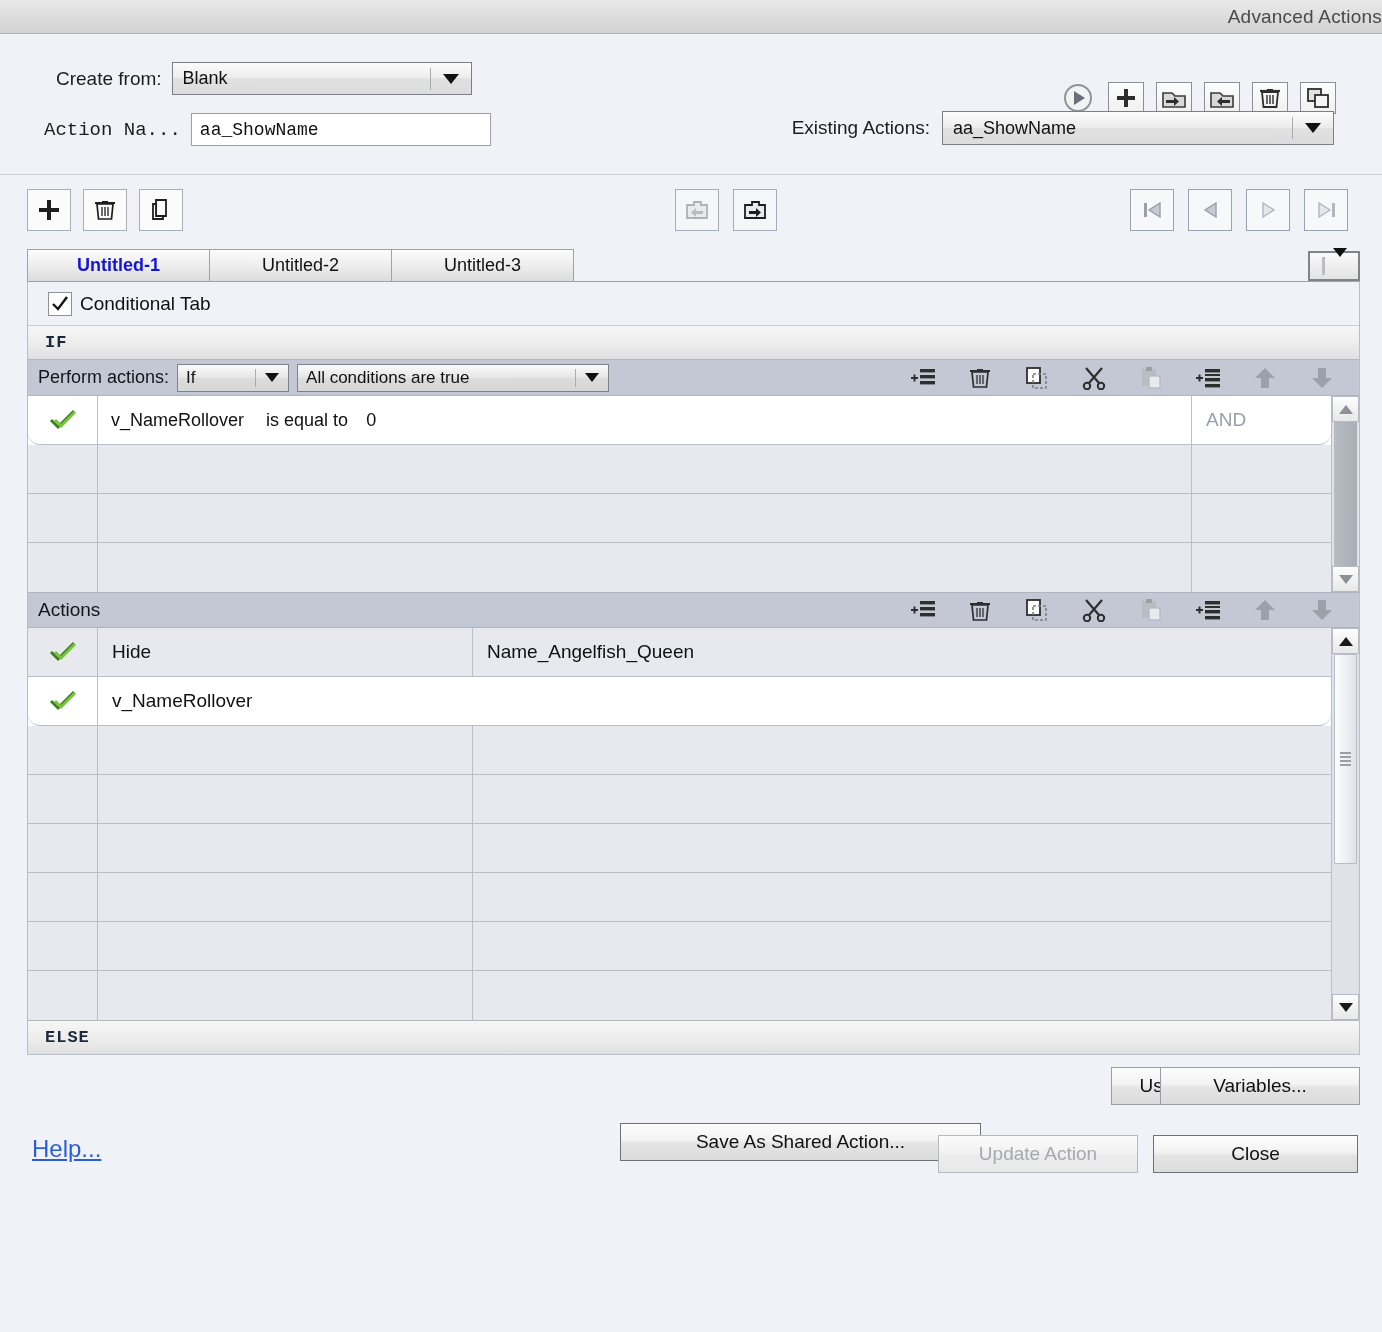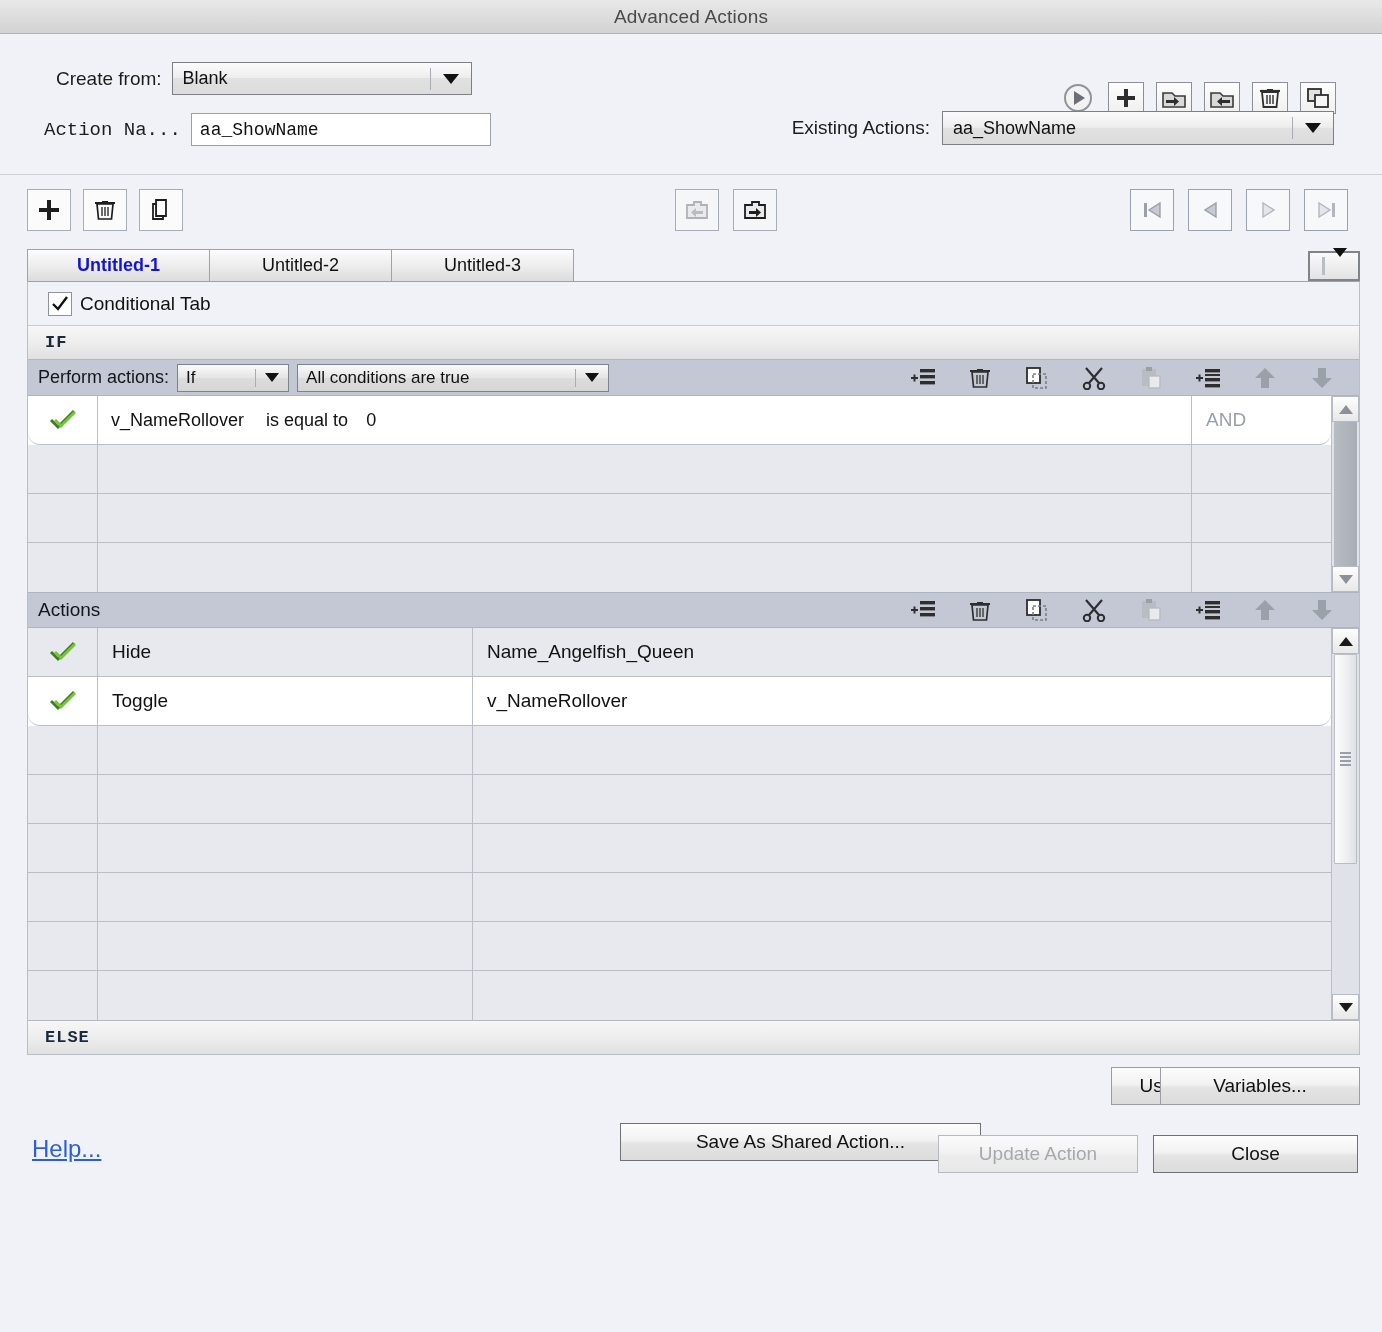--- a/index.html
+++ b/index.html
@@ -8,21 +8,21 @@
     background: #f0f2f7;
     font-family: "Liberation Sans", sans-serif;
     overflow: hidden;
   }
 
   
   .titlebar {
     height: 34px;
     background: linear-gradient(180deg,#e9e9e9 0%,#dcdcdc 55%,#d2d2d2 100%);
     border-bottom: 1px solid #b4b4b4;
-    display: flex; align-items: center; justify-content: center;
+    display: flex; align-items: center; justify-content: flex-end;
   }
   .titlebar-text {
     font-size: 19px; color: #4a4a4a; letter-spacing: .2px;
   }
 
   
   .topzone { position: relative; height: 140px; }
   .lbl { font-size: 19px; color: #1d1d1d; }
 
   .row-create { position:absolute; left:56px; top:28px; display:flex; align-items:center; gap:10px; }
@@ -558,21 +558,20 @@
         <span class="c-name">Hide</span>
         <span class="c-val">Name_Angelfish_Queen</span>
       </div>
       <div class="grow filled">
         <span class="c-check">
           <svg width="26" height="22" viewBox="0 0 26 22">
               <path d="M1 11 L8 18 L24 2" fill="none" stroke="#3f7d1e" stroke-width="3"></path>
               <path d="M5 11 L11 17 L25 3" fill="none" stroke="#79c43f" stroke-width="3"></path>
             </svg>
         </span>
-        <span class="c-name">Toggle</span>
         <span class="c-val">v_NameRollover</span>
       </div>
       <div class="grow alt">
           <span class="c-check"></span>
           <span class="c-name"></span>
           <span class="c-val"></span>
         </div>
       <div class="grow alt">
           <span class="c-check"></span>
           <span class="c-name"></span>

